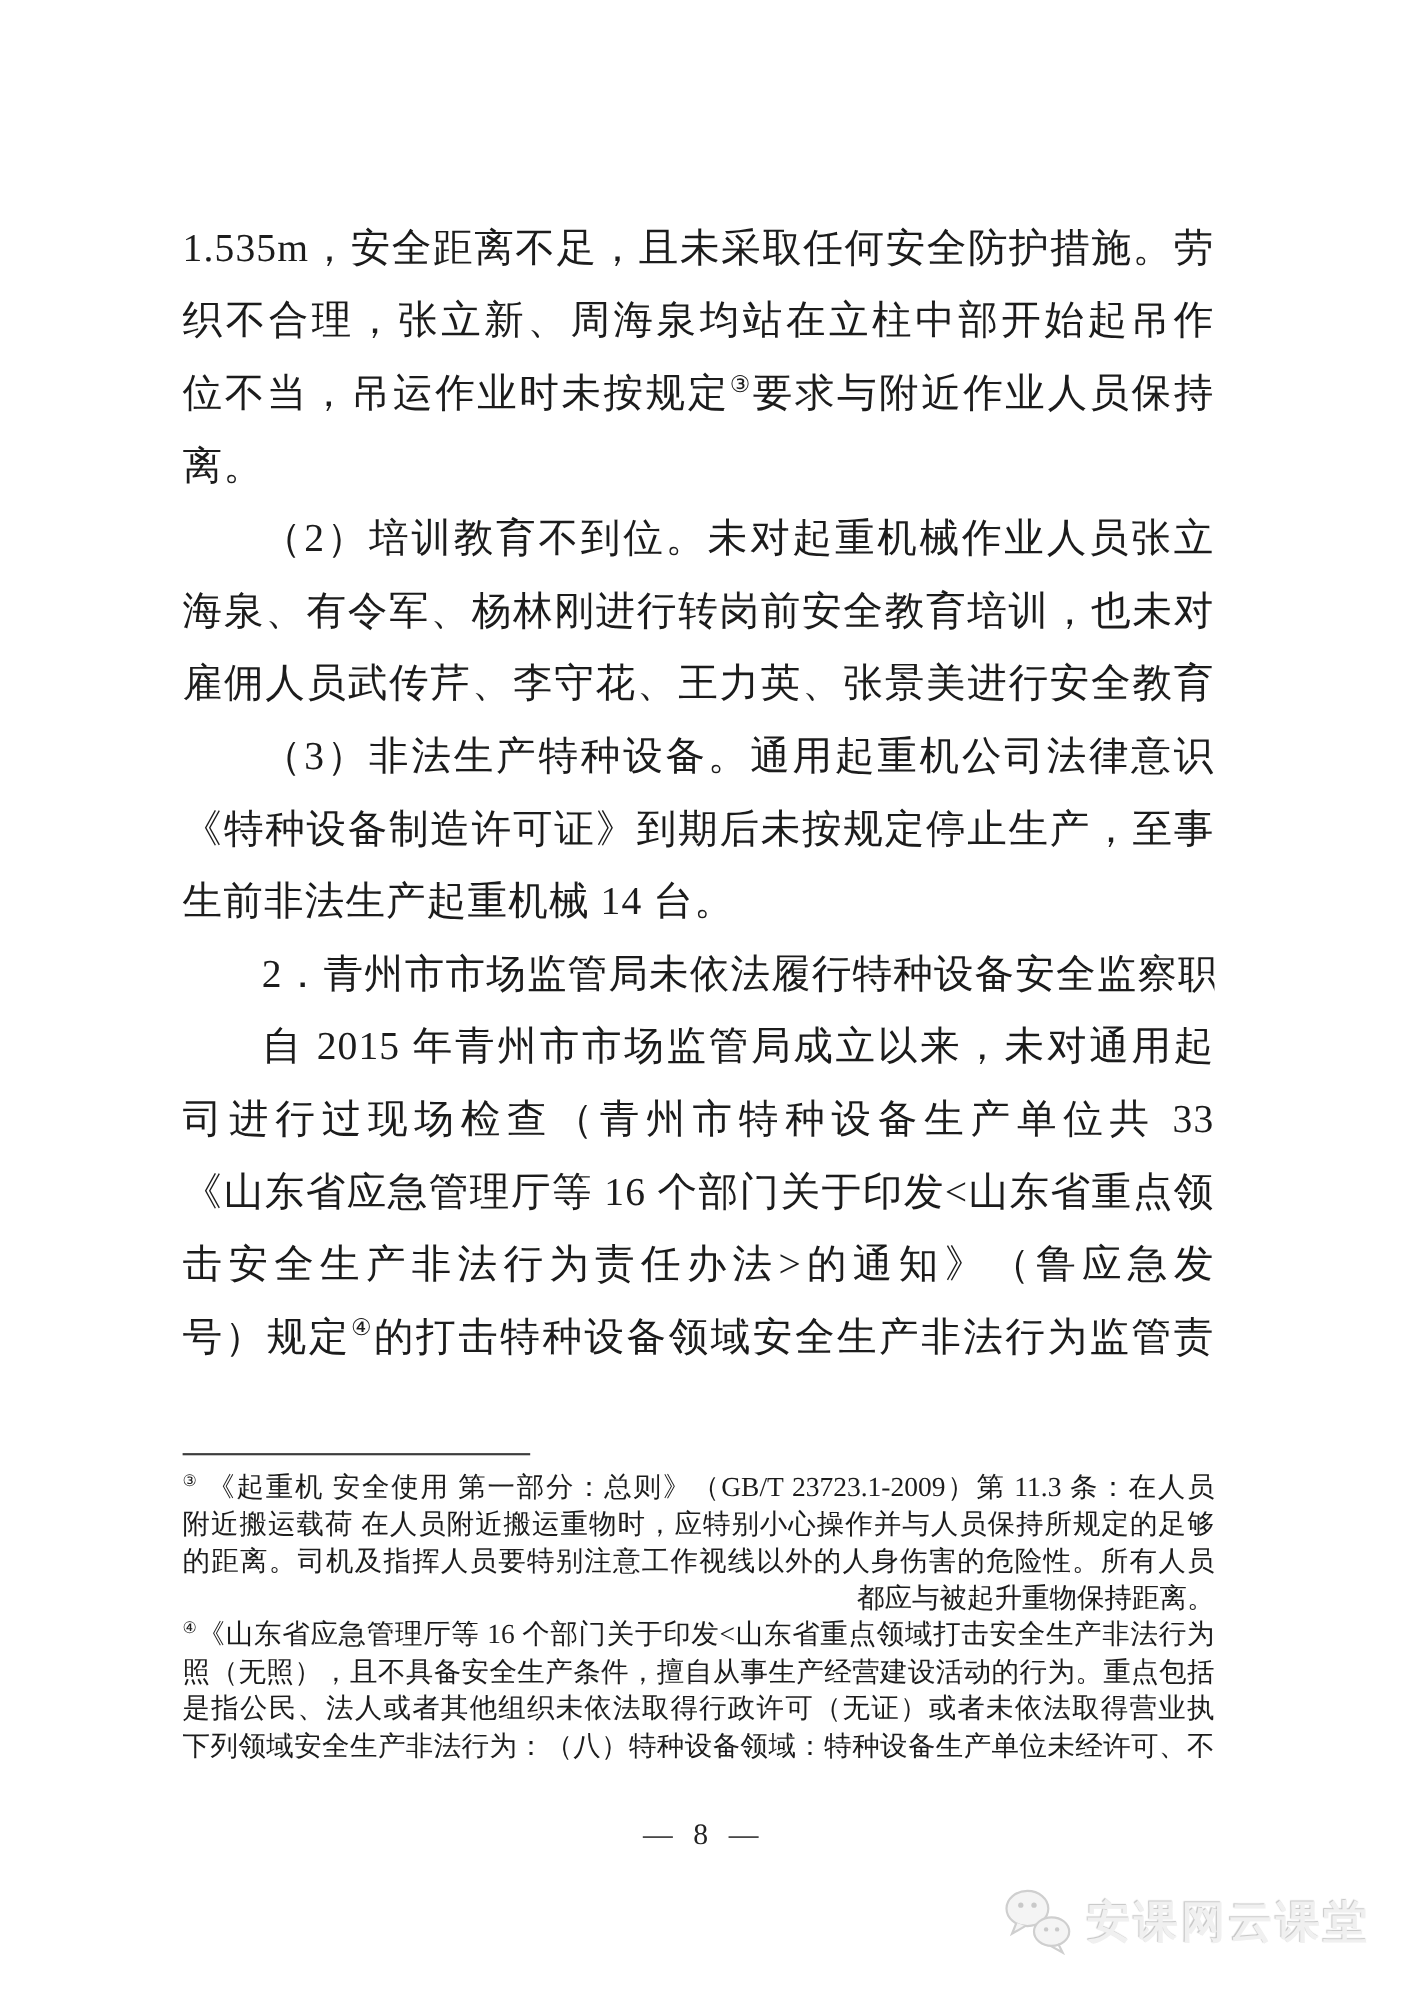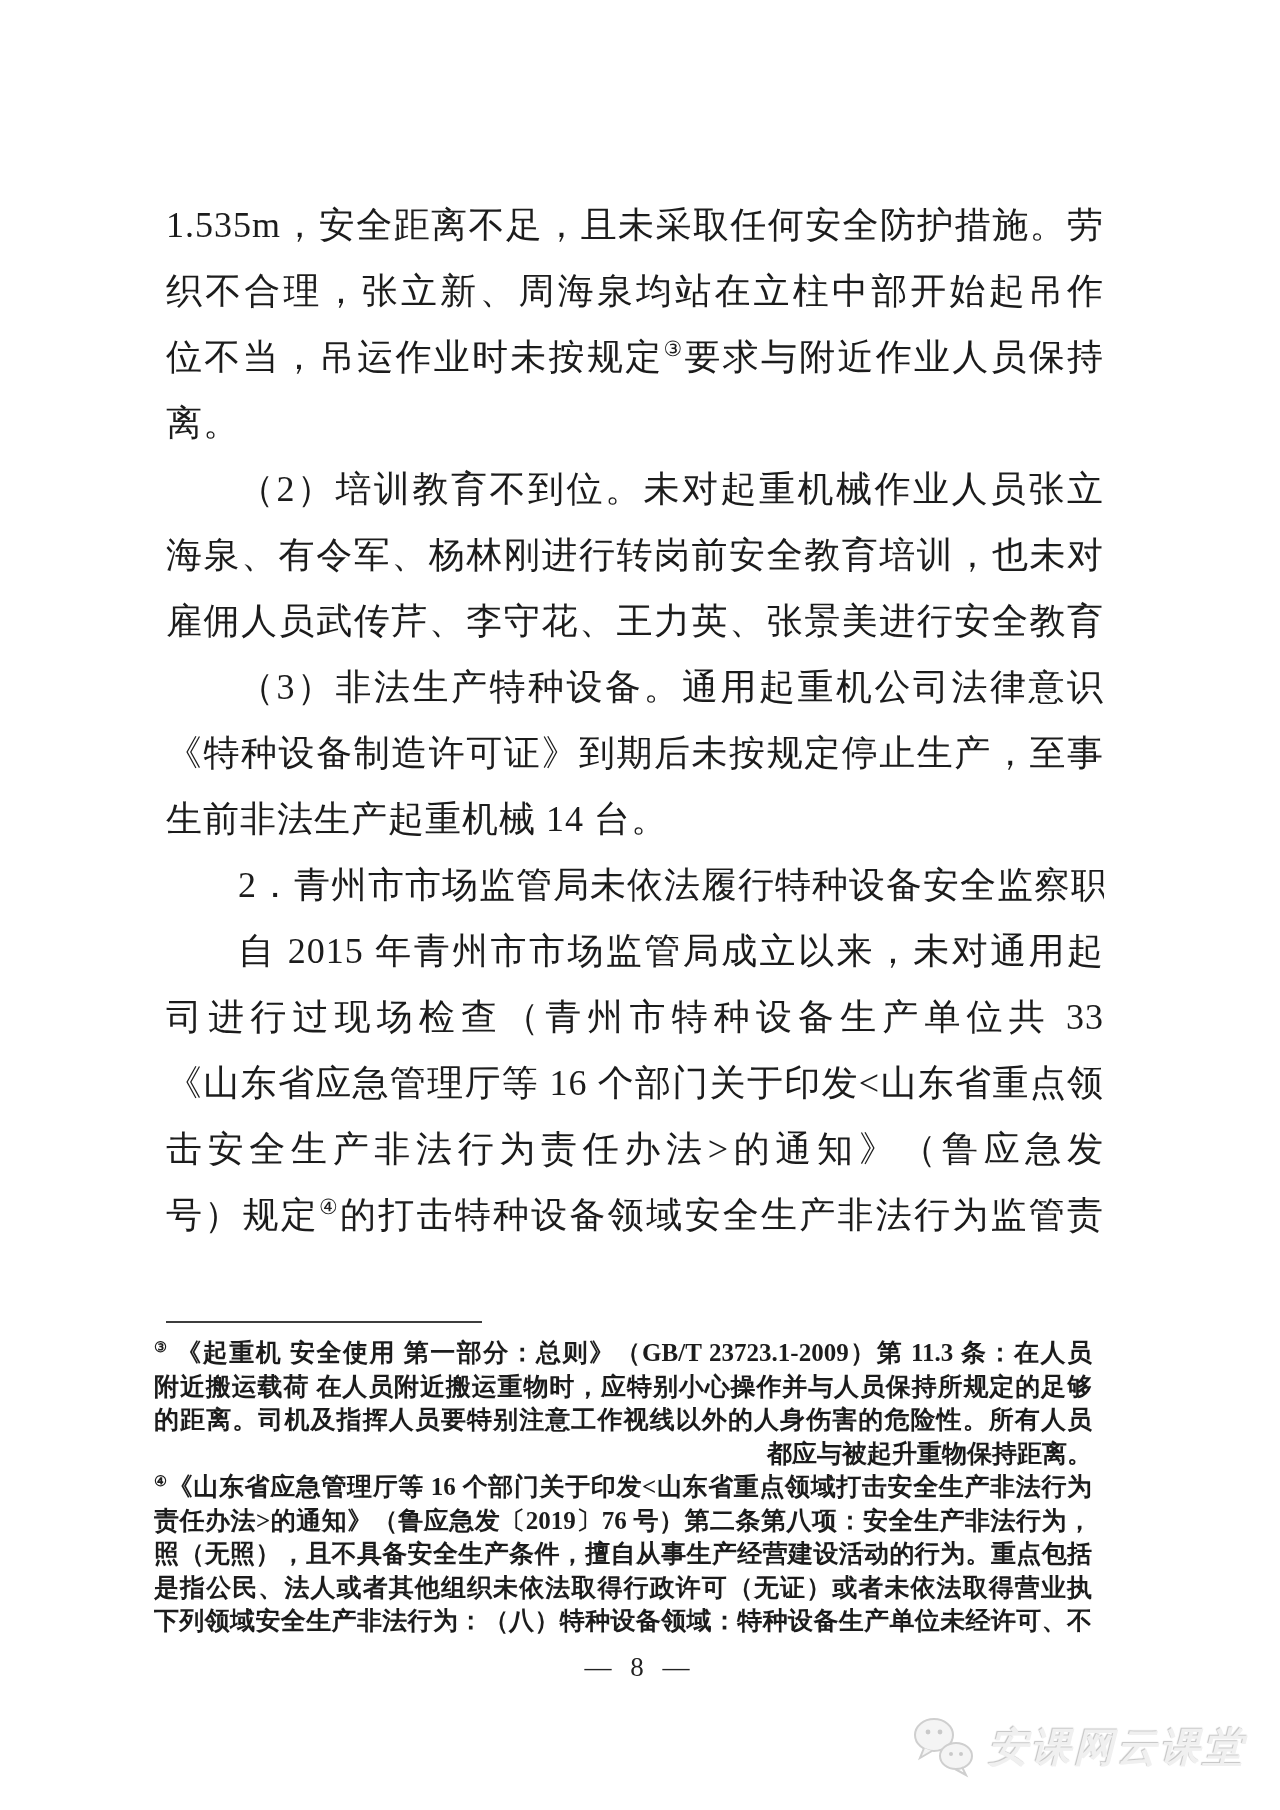--- a/index.html
+++ b/index.html
@@ -49,24 +49,23 @@
   .fn-separator {
     position: absolute;
     left: 166px;
     top: 1321px;
     width: 316px;
     height: 2px;
     background: #3d3d3d;
   }
   .footnotes {
     position: absolute;
-    left: 154px;
+    left: 166px;
     top: 1336px;
     width: 938px;
-    font-weight: bold;
   }
   .fline {
     font-size: 25px;
     line-height: 33.5px;
     height: 33.5px;
     color: #1c1c1c;
     overflow: hidden;
     white-space: nowrap;
     text-align: right;
   }
@@ -87,21 +86,20 @@
     color: #222222;
   }
   .watermark {
     position: absolute;
     top: 1712px;
     right: 34px;
     height: 70px;
     display: flex;
     align-items: center;
     gap: 12px;
-    font-style: italic;
   }
   .watermark-text {
     font-size: 40px;
     font-weight: bold;
     letter-spacing: 3px;
     color: #f0f0f0;
     text-shadow: -1px -1px 1px #c4c4c4, 1px 1px 0 #ffffff;
     font-family: "Liberation Sans", sans-serif;
     white-space: nowrap;
   }
@@ -132,21 +130,20 @@
     </div>
 
   <div class="fn-separator"></div>
 
   <div class="footnotes">
       <div class="fline justify"><sup class="fnref">③</sup> 《起重机 安全使用 第一部分：总则》（GB/T 23723.1-2009）第 11.3 条：在人员</div>
       <div class="fline justify">附近搬运载荷 在人员附近搬运重物时，应特别小心操作并与人员保持所规定的足够</div>
       <div class="fline justify">的距离。司机及指挥人员要特别注意工作视线以外的人身伤害的危险性。所有人员</div>
       <div class="fline">都应与被起升重物保持距离。</div>
       <div class="fline justify"><sup class="fnref">④</sup>《山东省应急管理厅等 16 个部门关于印发&lt;山东省重点领域打击安全生产非法行为</div>
-      <div class="fline justify">责任办法&gt;的通知》（鲁应急发〔2019〕76 号）第二条第八项：安全生产非法行为，</div>
       <div class="fline justify">照（无照），且不具备安全生产条件，擅自从事生产经营建设活动的行为。重点包括</div>
       <div class="fline justify">是指公民、法人或者其他组织未依法取得行政许可（无证）或者未依法取得营业执</div>
       <div class="fline justify">下列领域安全生产非法行为：（八）特种设备领域：特种设备生产单位未经许可、不</div>
     </div>
 
   <div class="page-number">— 8 —</div>
 
   <div class="watermark">
     <span>
       <svg class="wm-icon" width="64" height="62" viewBox="0 0 64 62">

